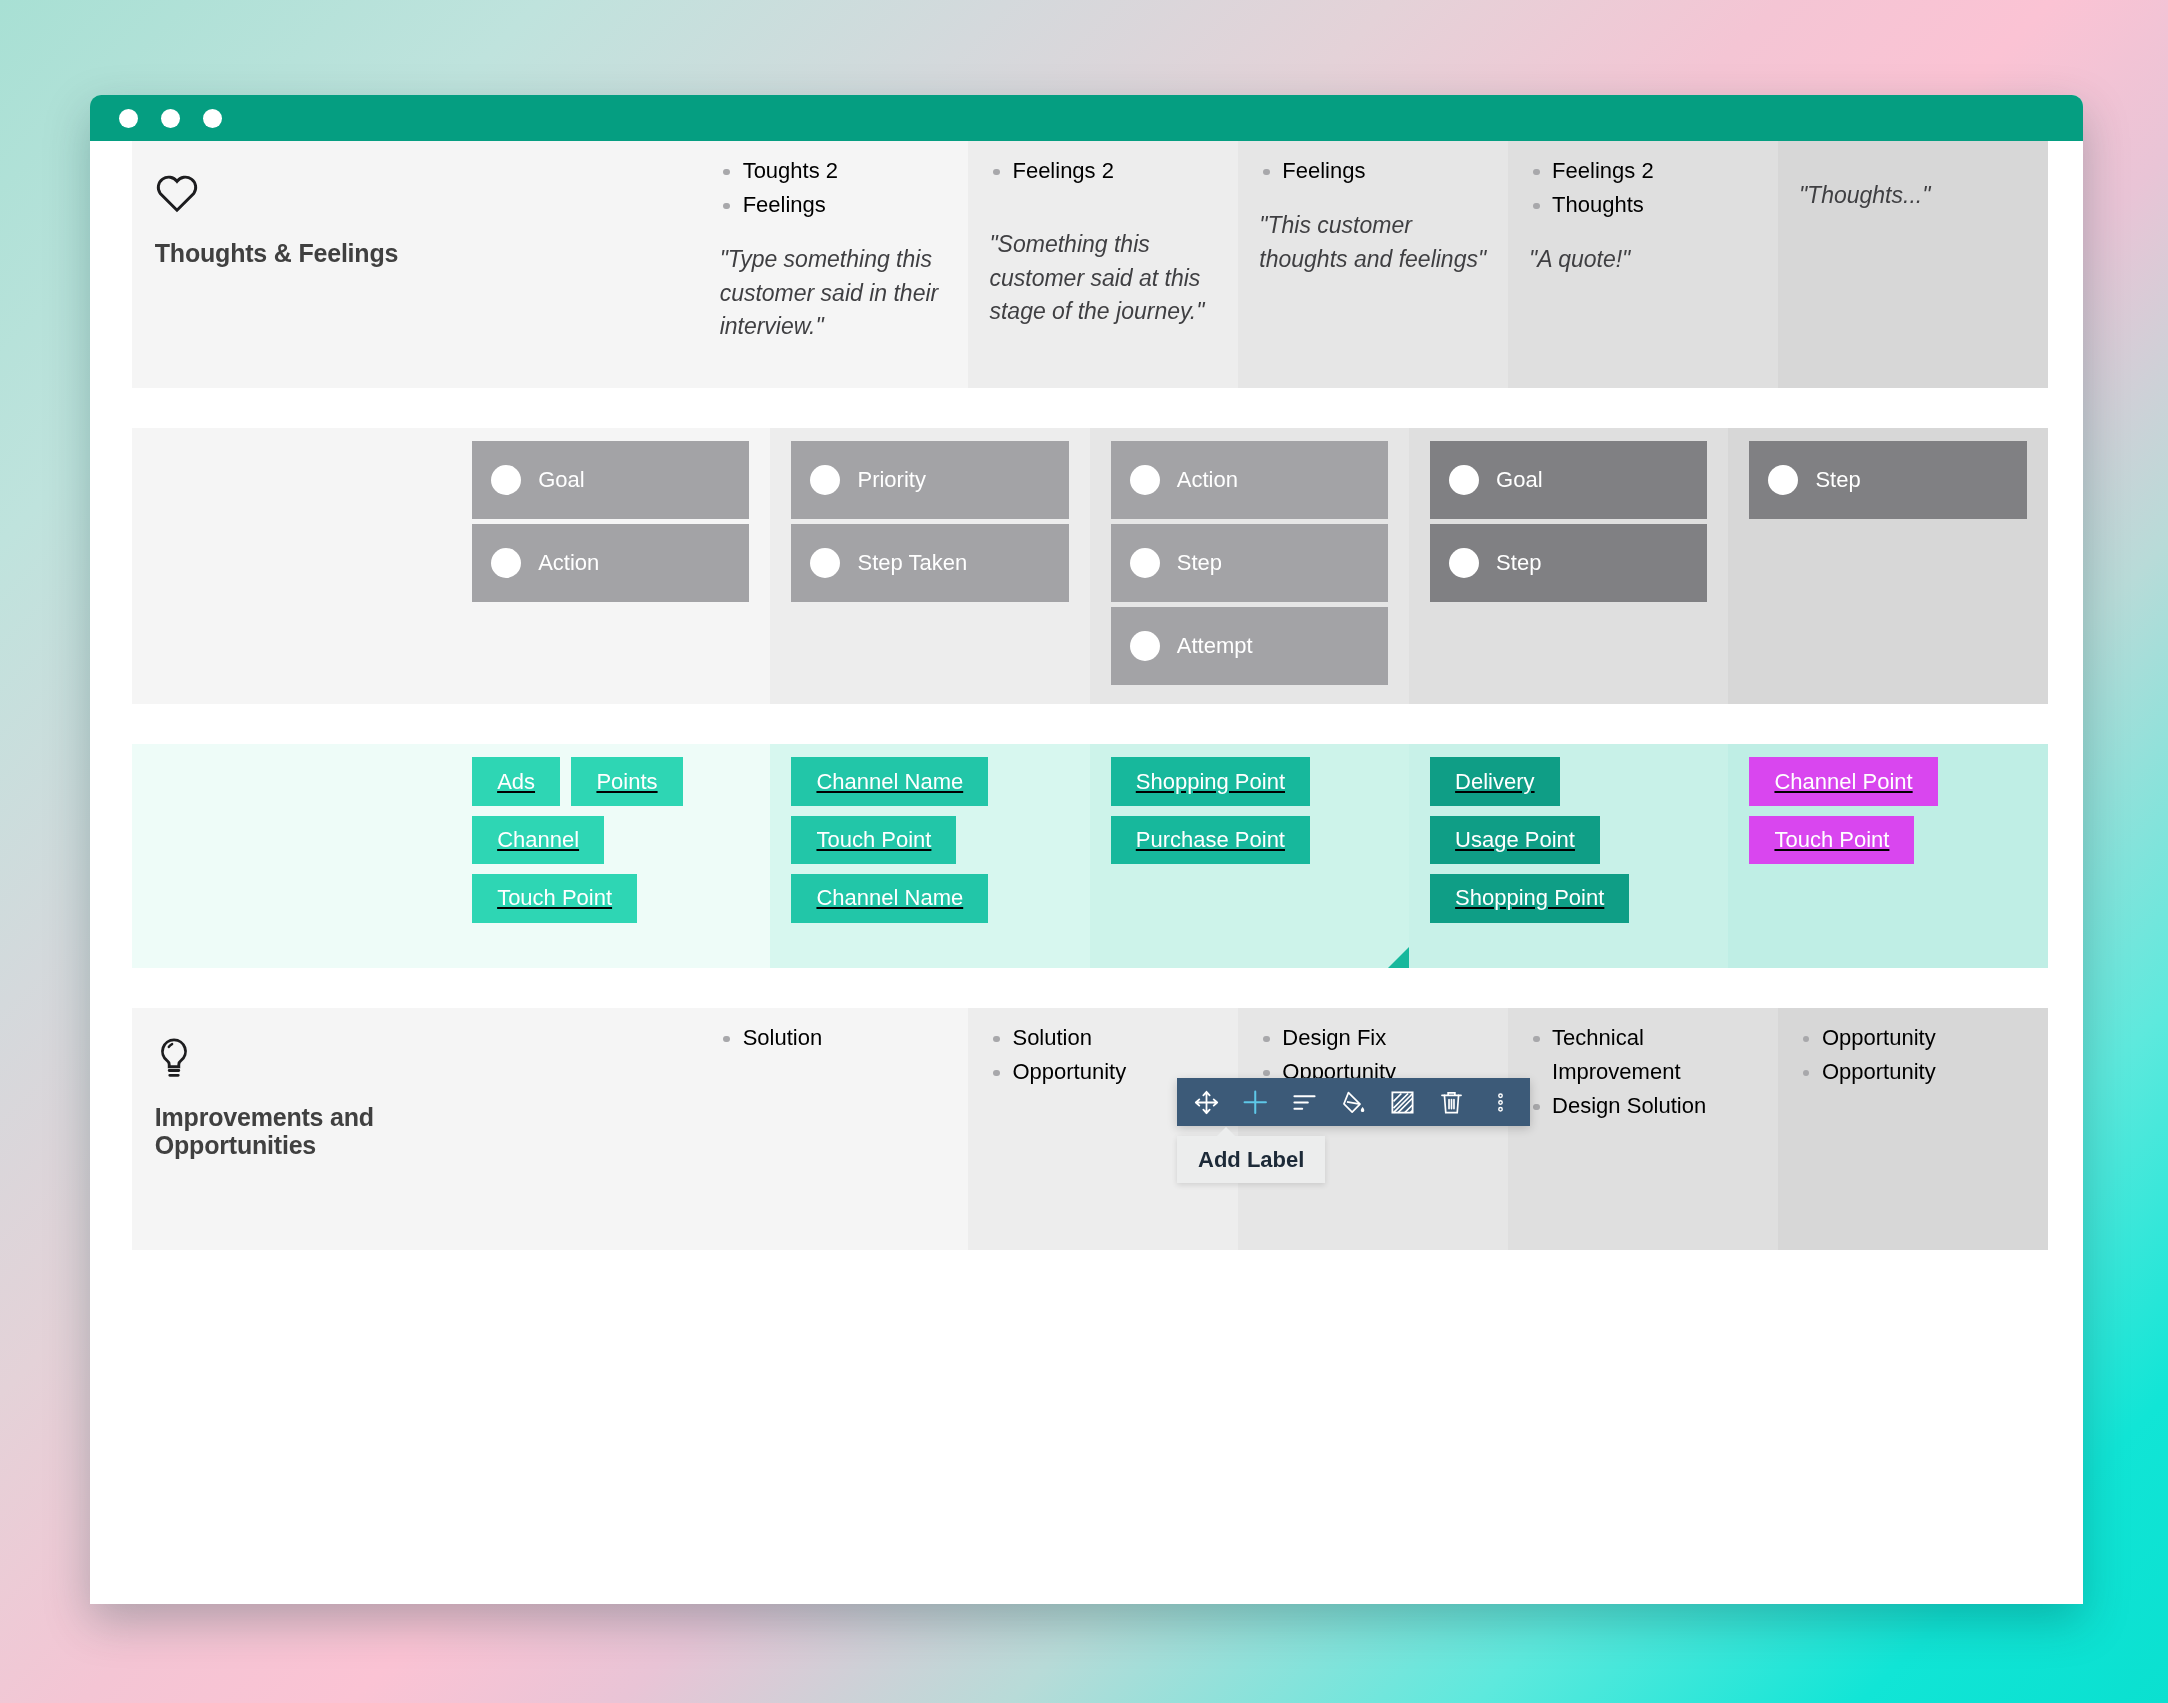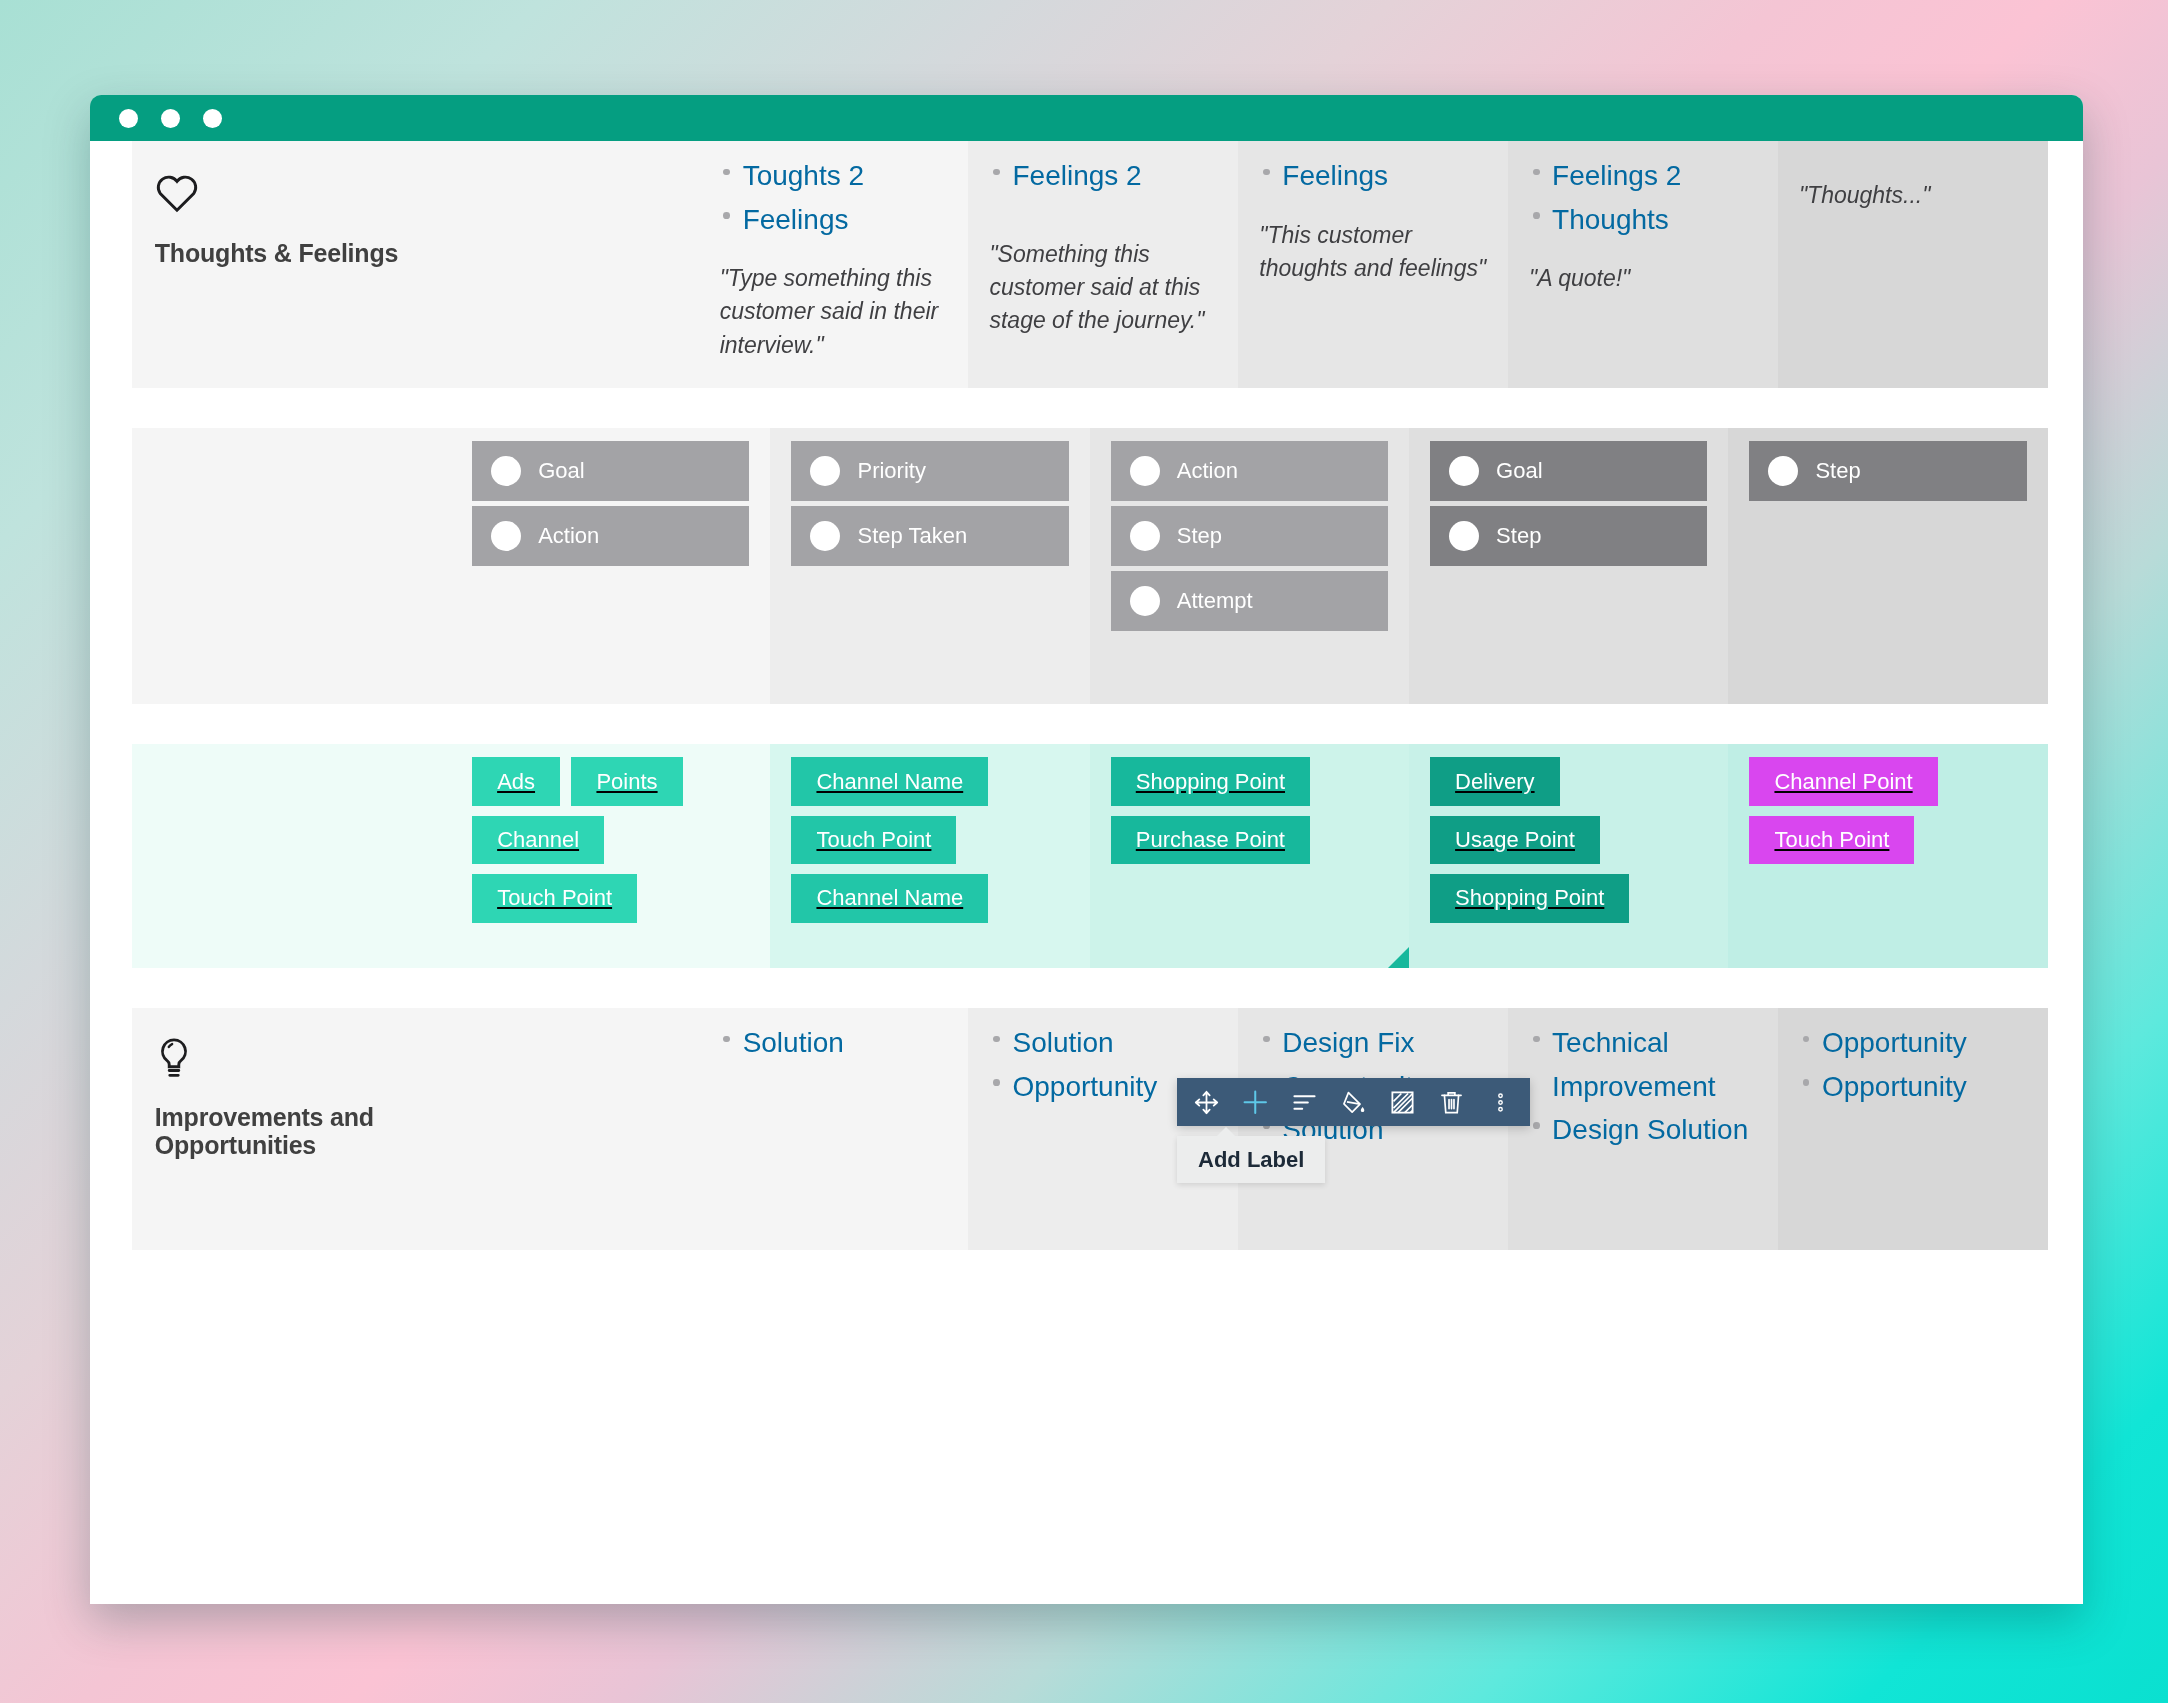--- a/index.html
+++ b/index.html
@@ -83,22 +83,22 @@
   .g2 { background: #ededed; }
   .g3 { background: #e6e6e6; }
   .g4 { background: #dfdfdf; }
   .g5 { background: #d7d7d7; }
 
   
   ul.bullets { list-style: none; margin: 0 0 21px 0; }
   ul.bullets li {
     position: relative;
     padding-left: 23px;
-    font-size: 28px;
-    color: #0369a1;
+    font-size: 22px;
+    color: #000000;
     line-height: 1.55;
   }
   ul.bullets li::before {
     content: "";
     position: absolute;
     left: 3.8px; top: 14.3px;
     width: 6.7px; height: 6.7px;
     border-radius: 50%;
     background: #a8a8ab;
   }
@@ -106,21 +106,21 @@
     font-size: 23px;
     font-style: italic;
     color: #3f3f42;
     line-height: 1.45;
   }
 
   
   .chip {
     display: flex;
     align-items: center;
-    height: 60px;
+    height: 78px;
     padding-left: 19px;
     margin-bottom: 4.8px;
     color: #ffffff;
     font-size: 22px;
   }
   .chip .bubble {
     width: 30px; height: 30px;
     border-radius: 50%;
     background: #ffffff;
     margin-right: 17px;

